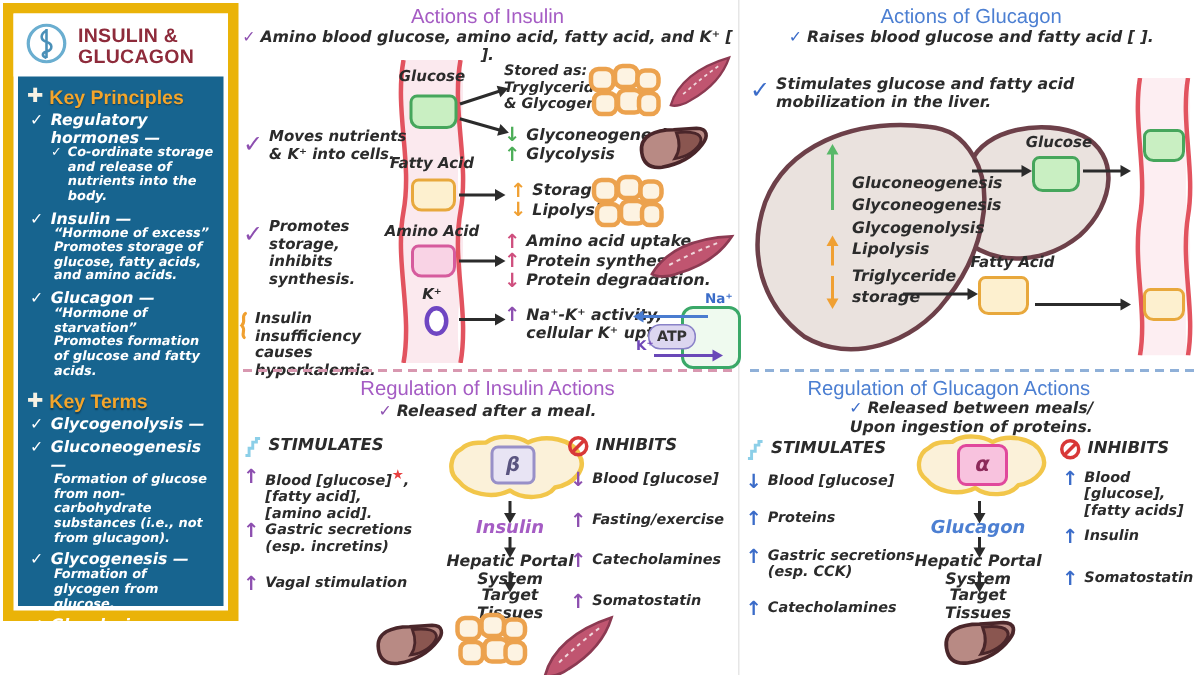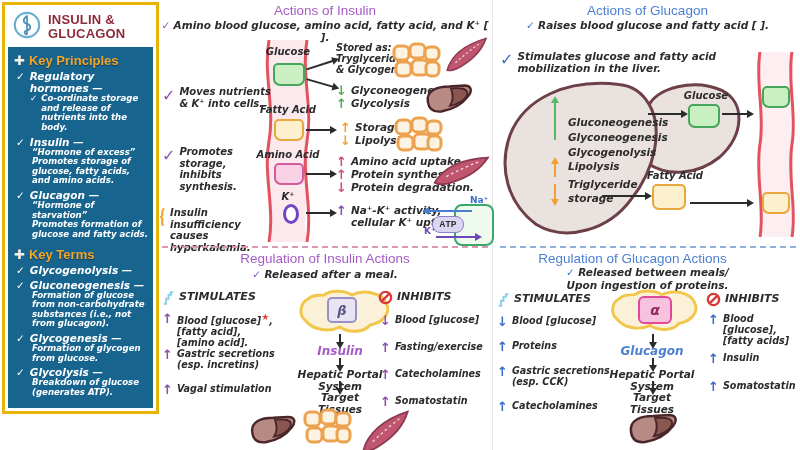--- a/index.html
+++ b/index.html
@@ -27,21 +27,21 @@
     border-top:7px solid var(--c,#2b2b2b);border-left:4.4px solid transparent;border-right:4.4px solid transparent;}
   .varrow.up:after{display:none;}
   .varrow.up:before{content:"";position:absolute;top:-6px;left:-3.3px;
     border-bottom:7px solid var(--c,#2b2b2b);border-left:4.4px solid transparent;border-right:4.4px solid transparent;}
   .box{position:absolute;border-radius:5px 5px 7px 7px;}
   .box-g{background:#c9efc2;border:2.5px solid #46a65c;}
   .box-y{background:#fdf0cf;border:2.5px solid #e8a83c;}
   .box-pk{background:#f9d3e5;border:2.5px solid #d65b9d;}
   
   .sidebar{position:absolute;left:2px;top:2px;width:157px;height:412px;background:#fff;
-           border:3px solid #eab308;box-sizing:border-box;}
+           border:7px solid #eab308;box-sizing:border-box;}
   .sb-head{display:flex;align-items:center;gap:7px;padding:6px 6px 4px 8px;background:#fff;}
   .sb-title{font-family:"Liberation Sans",sans-serif;font-weight:bold;font-size:13px;line-height:1.1;color:#8e2b3b;letter-spacing:.2px;}
   .sb-body{position:absolute;left:3px;right:3px;top:42px;bottom:3px;background:#17648f;color:#fff;
            padding:4px 5px 4px 6px;box-sizing:border-box;}
   .sb-sechead{display:flex;align-items:center;gap:4px;margin:2px 0 2px 0;}
   .sb-plus{color:#f7f2e4;font-size:13px;font-weight:bold;}
   .sb-sectitle{color:#f3a52b;font-family:"Liberation Sans",sans-serif;font-weight:bold;font-size:13px;text-shadow:0 1px 1px rgba(0,0,0,.4);}
   .sb-item{margin:1px 0 3px 2px;}
   .sb-ihead{display:flex;gap:5px;font-size:10.5px;}
   .sb-ihead .h{color:#fff;}
@@ -276,21 +276,21 @@
   <div class="abs row" style="left:336px;top:204px;">
     <span class="ar ar-p">↑</span>
     <span class="h pre list-txt" style="font-size:10.5px">Na⁺-K⁺ activity,
 cellular K⁺ uptake</span>
   </div>
 
   <div class="abs" style="left:424px;top:196px;width:70px;height:50px;">
     <div class="pump-rect" style="left:30px;top:8px;width:36px;height:38px;"></div>
     <span class="abs h" style="left:46px;top:-1px;color:#3a6cc8;font-size:9px;font-style:normal;">Na⁺</span>
     <div class="harrow left" style="left:4px;top:14px;width:44px;--c:#4a7cd0;"></div>
-    <div class="atp-pill" style="left:8px;top:20px;width:30px;height:15px;font-family:Liberation Mono, monospace;">ATP</div>
+    <div class="atp-pill" style="left:8px;top:20px;width:30px;height:15px;">ATP</div>
     <span class="abs h" style="left:0px;top:30px;color:#7048b8;font-size:9px;font-style:normal;">K⁺</span>
     <div class="harrow" style="left:12px;top:40px;width:40px;--c:#6a48b8;"></div>
   </div>
 
   <div class="abs dash-p" style="left:162px;top:246px;width:326px;"></div>
 
   <div class="abs ctr" style="left:160px;top:268px;width:330px;font-size:10.5px;">
     <span class="chk chk-p">✓</span>
     <span class="h">Released after a meal.</span>
   </div>

